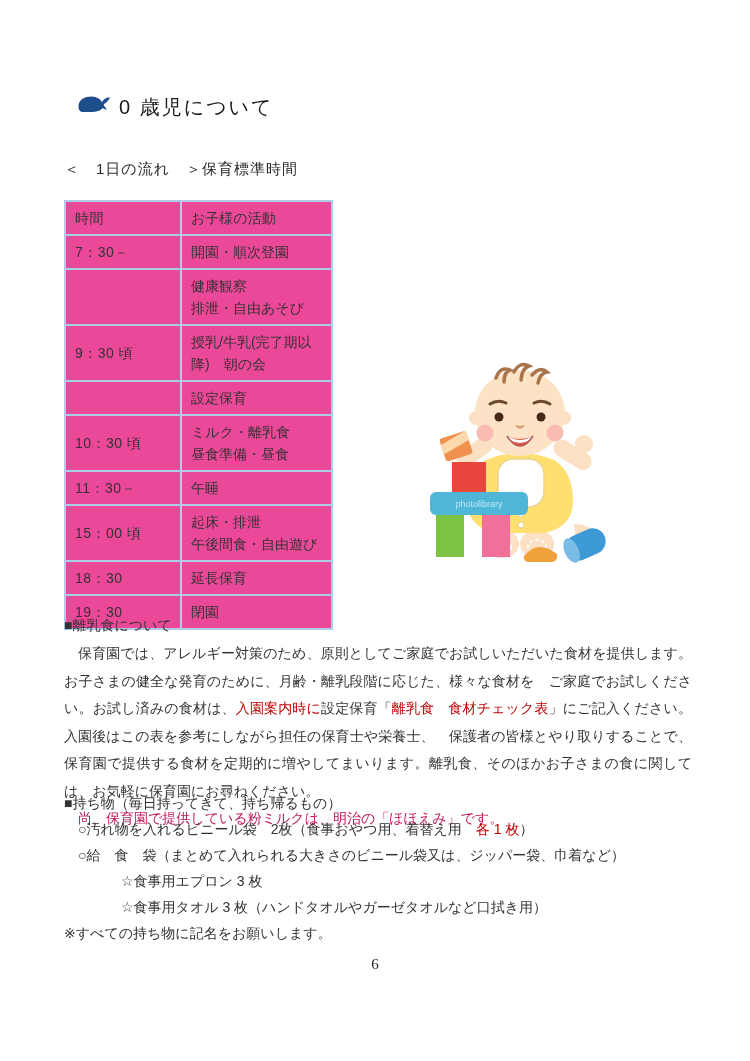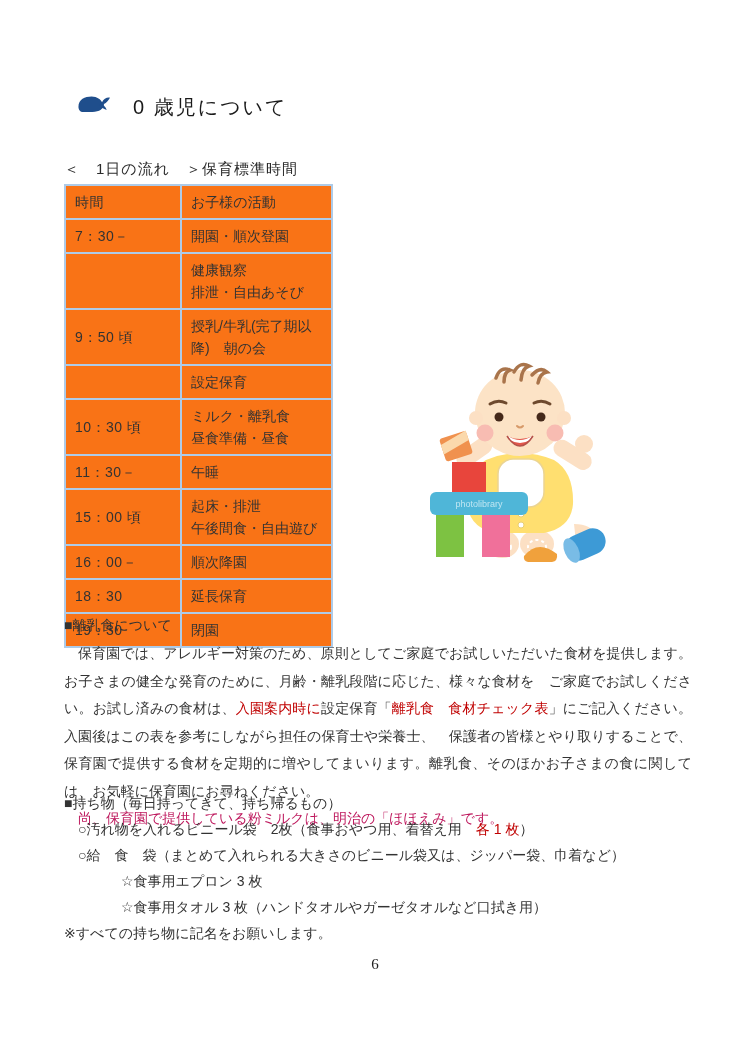--- a/index.html
+++ b/index.html
@@ -5,31 +5,31 @@
   * { margin:0; padding:0; box-sizing:border-box; }
   html,body { background:#ffffff; }
   body { font-family:"Liberation Sans","DejaVu Sans",sans-serif; color:#333333; }
   .page {
     position:relative; width:750px; height:1061px; margin:0 auto;
     background:#ffffff; overflow:hidden;
   }
   
   .title-row {
     position:absolute; left:76px; top:92px;
-    display:flex; align-items:center; gap:21px;
+    display:flex; align-items:center; gap:7px;
   }
   .whale { width:36px; height:26px; }
   .doc-title { font-size:20px; color:#1a1a1a; letter-spacing:2px; font-weight:500; }
   
   .caption { position:absolute; left:64px; top:160px; font-size:15px; color:#2b2b2b; letter-spacing:1px; }
   
   table.schedule {
-    position:absolute; left:64px; top:184px;
+    position:absolute; left:64px; top:200px;
     border-collapse:collapse; table-layout:fixed; width:267px;
-    background:#f97316;
+    background:#ec4899;
   }
   table.schedule td {
     border:2px solid #aecbe8;
     font-size:14px; color:#333333;
     padding:5px 9px; line-height:22px;
     vertical-align:middle;
     white-space:pre-line;
     overflow:hidden;
   }
   td.c-time { width:116px; letter-spacing:0.5px; }
@@ -82,44 +82,40 @@
       <tr>
         <td class="c-time">7：30－</td>
         <td class="c-act">開園・順次登園</td>
       </tr>
       <tr>
         <td class="c-time"></td>
         <td class="c-act">健康観察
 排泄・自由あそび</td>
       </tr>
       <tr>
-        <td class="c-time">9：50 頃</td>
+        <td class="c-time">9：30 頃</td>
         <td class="c-act">授乳/牛乳(完了期以降)　朝の会</td>
       </tr>
       <tr>
         <td class="c-time"></td>
         <td class="c-act">設定保育</td>
       </tr>
       <tr>
         <td class="c-time">10：30 頃</td>
         <td class="c-act">ミルク・離乳食
 昼食準備・昼食</td>
       </tr>
       <tr>
         <td class="c-time">11：30－</td>
         <td class="c-act">午睡</td>
       </tr>
       <tr>
         <td class="c-time">15：00 頃</td>
         <td class="c-act">起床・排泄
 午後間食・自由遊び</td>
-      </tr>
-      <tr>
-        <td class="c-time">16：00－</td>
-        <td class="c-act">順次降園</td>
       </tr>
       <tr>
         <td class="c-time">18：30</td>
         <td class="c-act">延長保育</td>
       </tr>
       <tr>
         <td class="c-time">19：30</td>
         <td class="c-act">閉園</td>
       </tr>
     </tbody>

